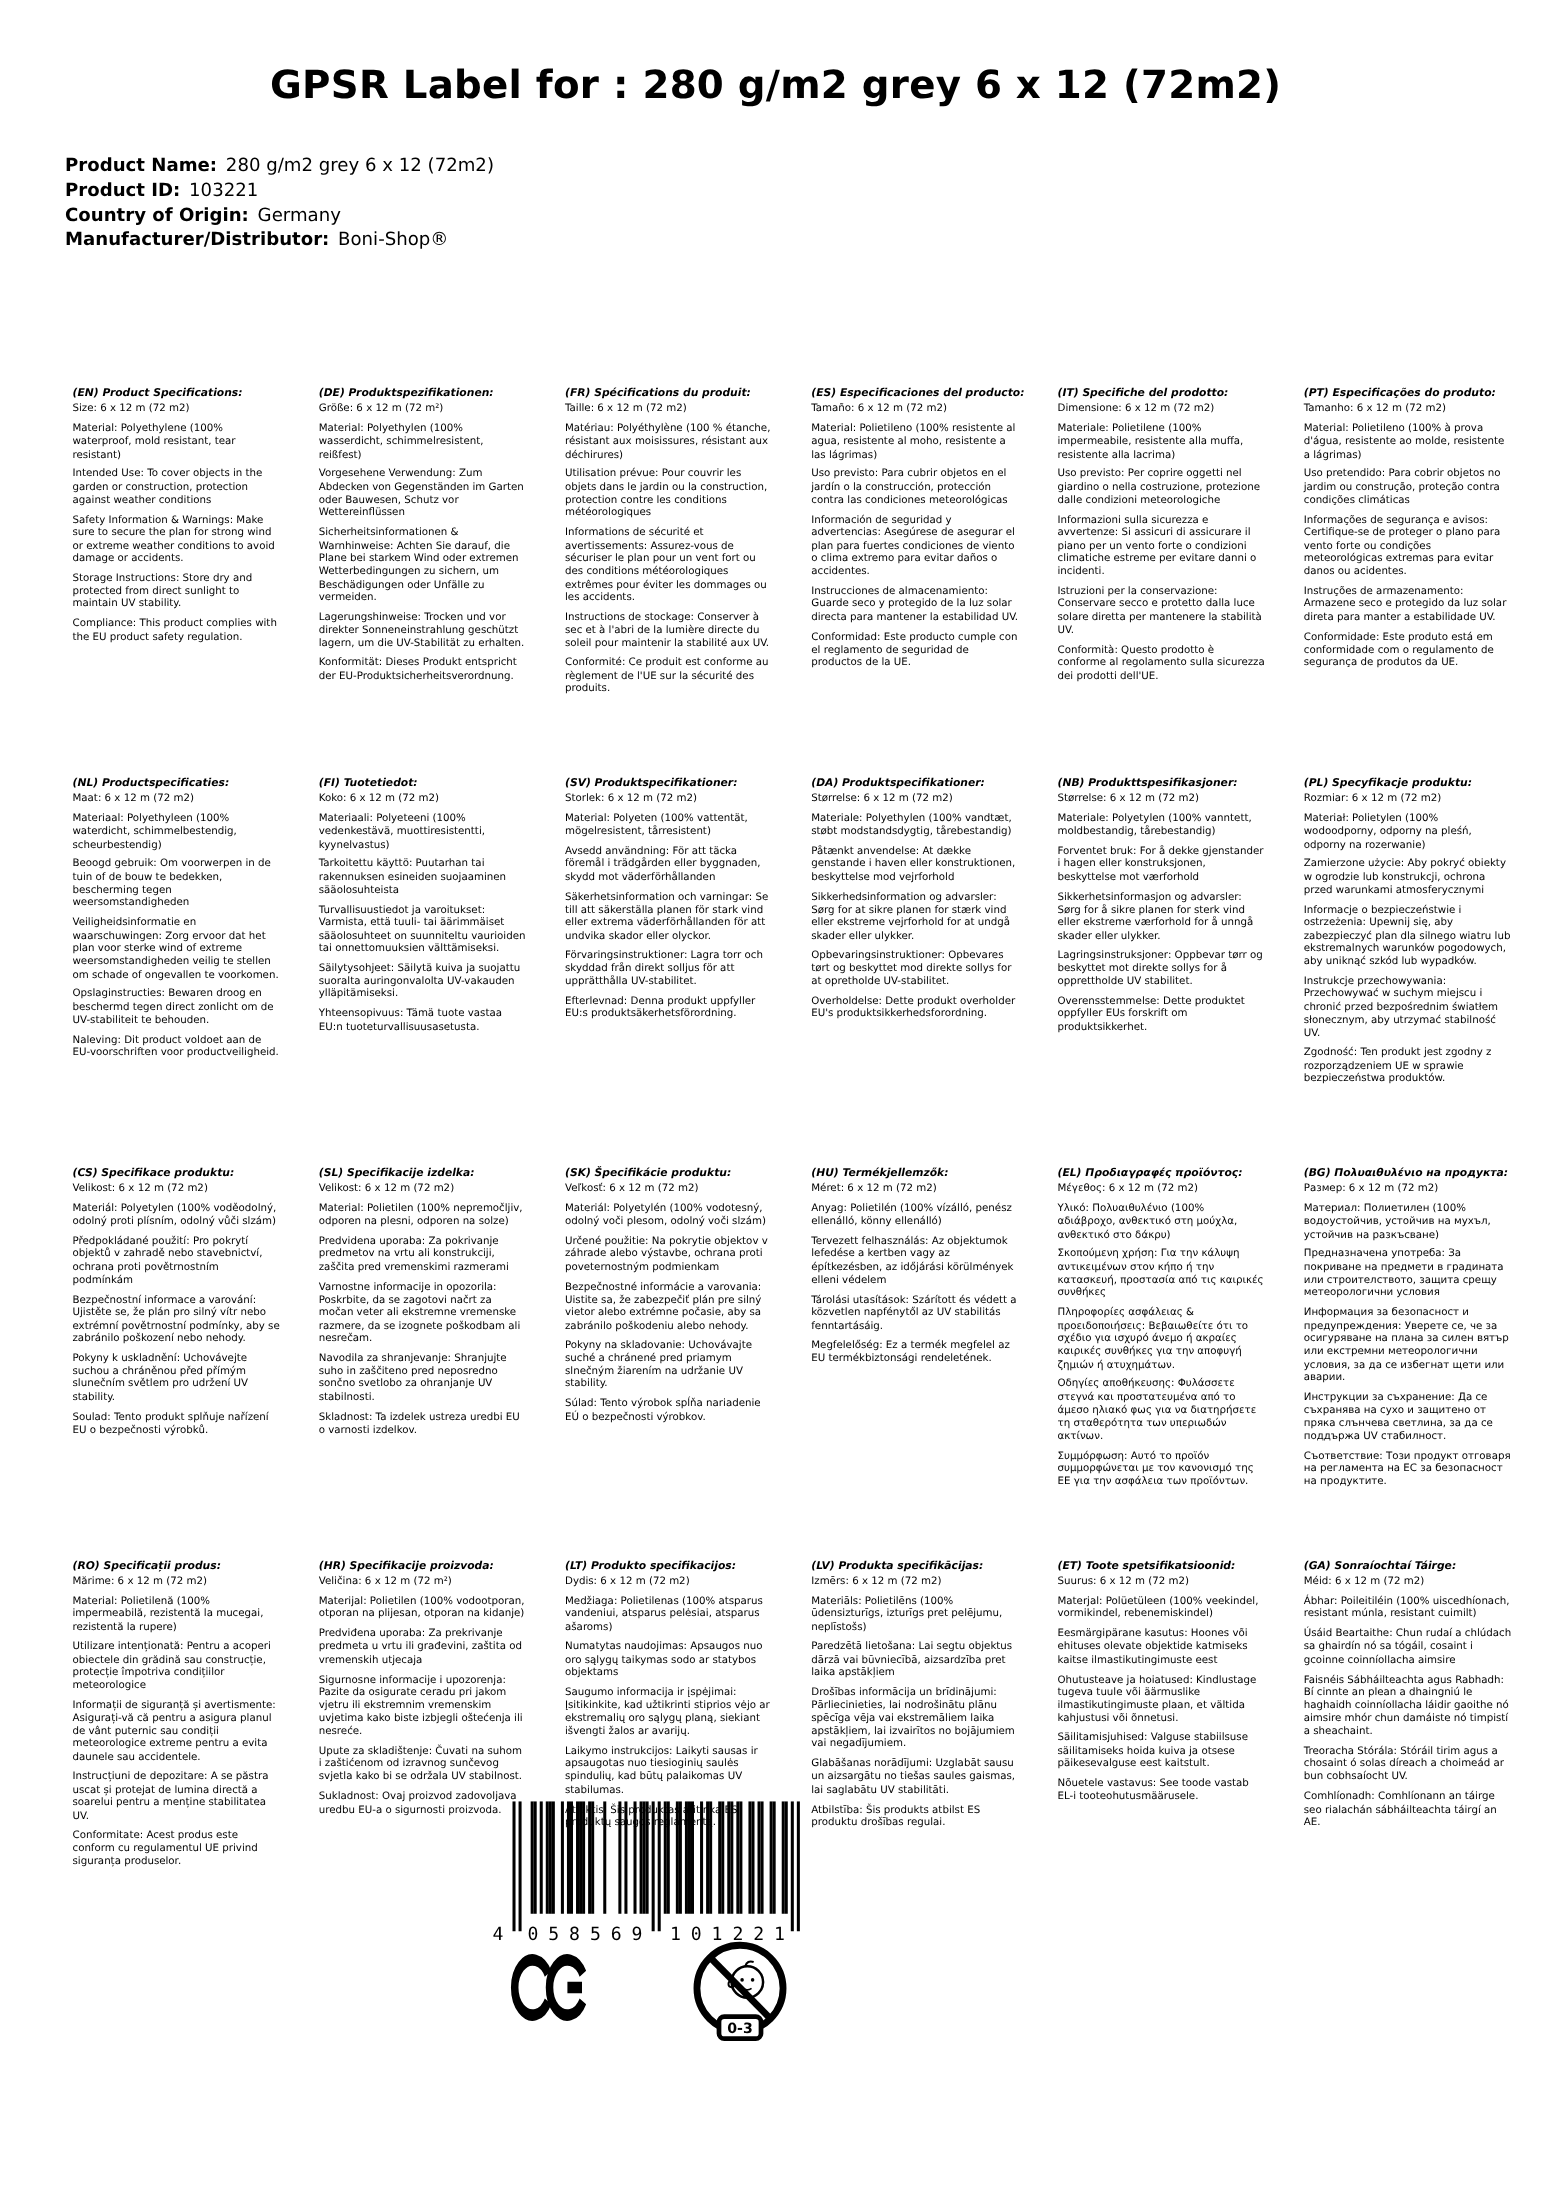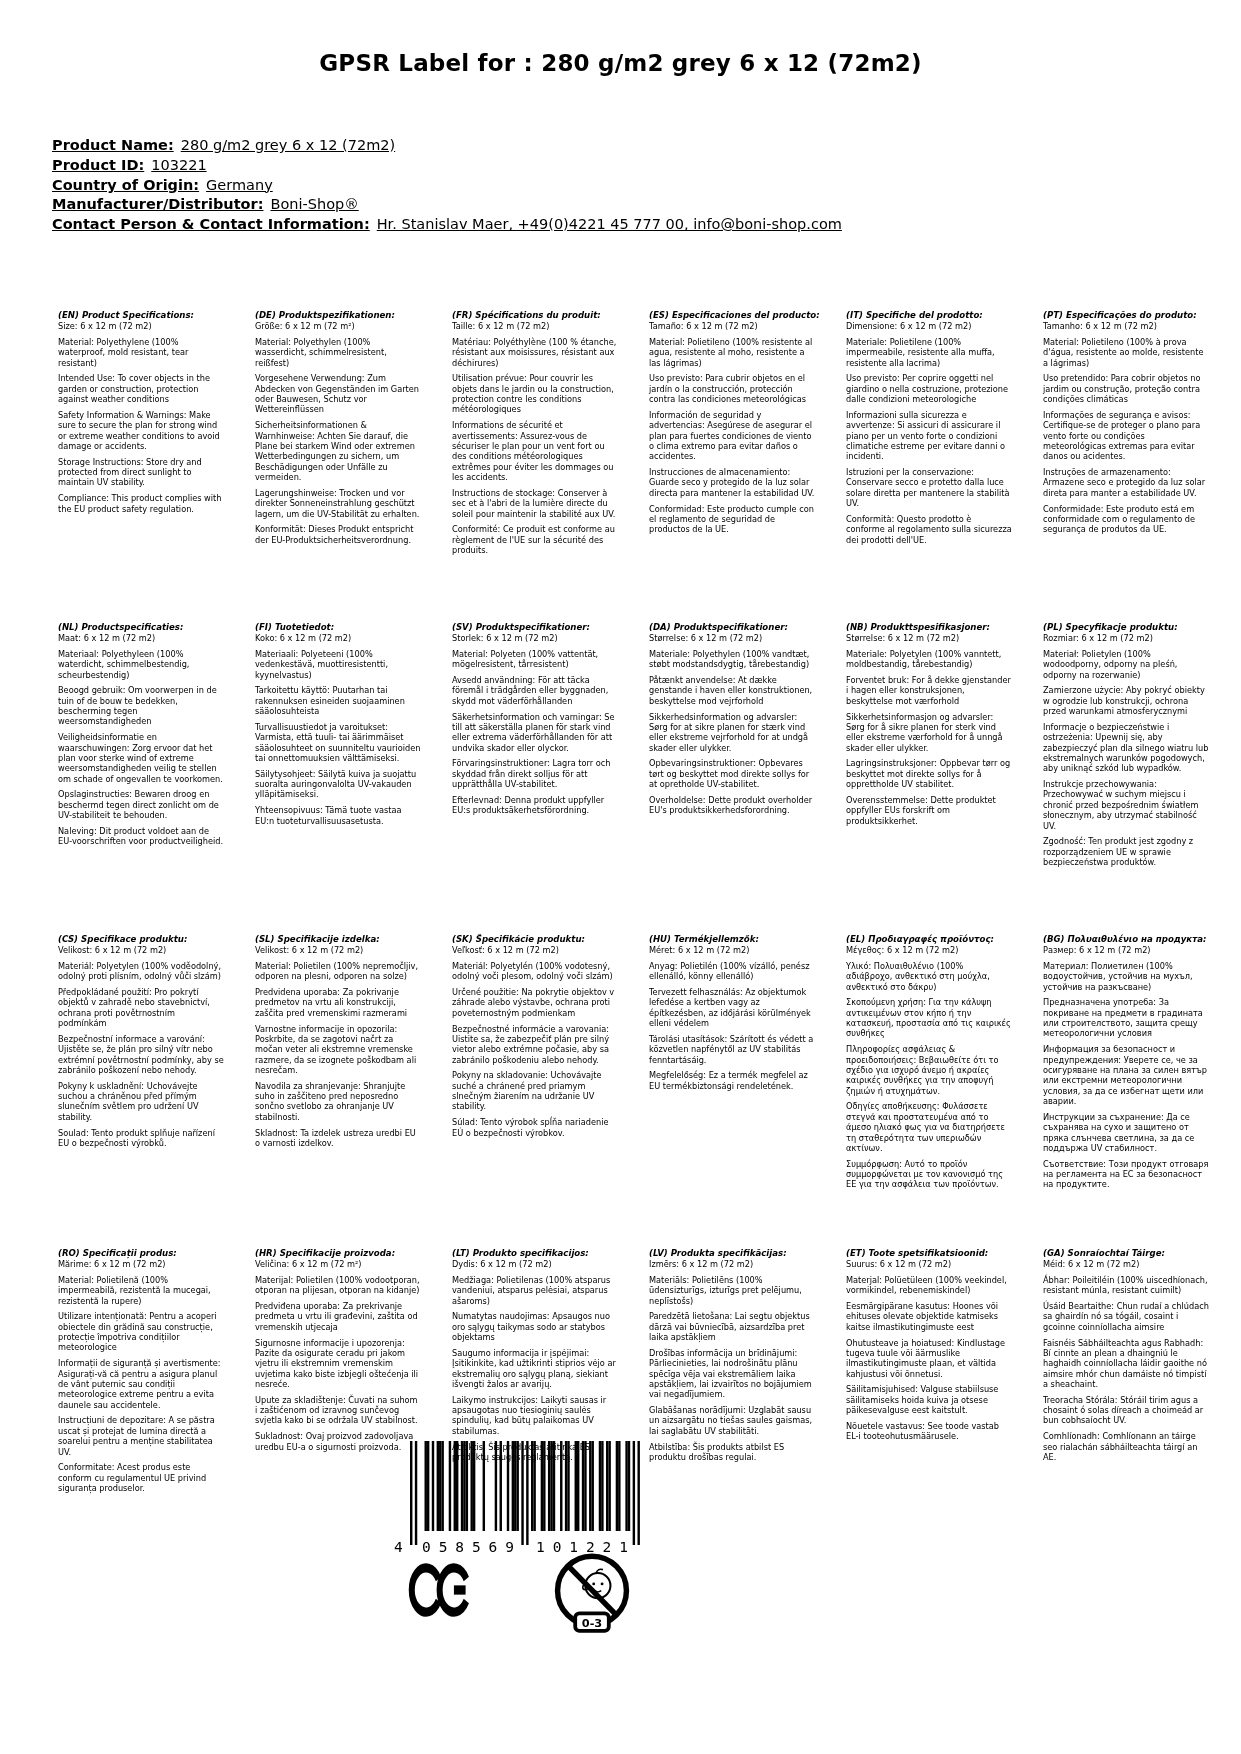--- a/index.html
+++ b/index.html
@@ -1,20 +1,20 @@
 <!DOCTYPE html>
 <html><head>
 <meta charset="utf-8">
 <style>
   html,body{margin:0;padding:0;background:#ffffff;}
   body{width:1241px;height:1754px;position:relative;overflow:hidden;
        font-family:"DejaVu Sans",sans-serif;color:#000;}
   .title{position:absolute;top:50px;left:0;width:1241px;text-align:center;
-         font-size:23px;font-weight:bold;margin:0;letter-spacing:.2px;}
-  .product-info{position:absolute;left:52px;top:136px;text-decoration:underline;}
+         font-size:31px;font-weight:bold;margin:0;letter-spacing:.2px;}
+  .product-info{position:absolute;left:52px;top:124px;}
   .pi-row{font-size:14.5px;line-height:19.8px;white-space:nowrap;}
   .pi-label{font-weight:bold;}
   .pi-value{margin-left:7px;}
   .grid{position:absolute;left:58px;top:310px;width:1182px;display:grid;
         grid-template-columns:repeat(6,197px);
         grid-template-rows:312px 312px 314px auto;align-items:start;}
   .block{width:174px;}
   .block-heading{font-size:8.6px;font-weight:bold;margin:0;white-space:nowrap;
                  line-height:11px;font-style:italic;}
   .block-body p{font-size:8.2px;line-height:10.35px;margin:5.5px 0 0;
@@ -37,23 +37,20 @@
       <span class="pi-label">Product Name:</span><span class="pi-value">280 g/m2 grey 6 x 12 (72m2)</span>
     </div>
     <div class="pi-row">
       <span class="pi-label">Product ID:</span><span class="pi-value">103221</span>
     </div>
     <div class="pi-row">
       <span class="pi-label">Country of Origin:</span><span class="pi-value">Germany</span>
     </div>
     <div class="pi-row">
       <span class="pi-label">Manufacturer/Distributor:</span><span class="pi-value">Boni-Shop®</span>
-    </div>
-    <div class="pi-row">
-      <span class="pi-label">Contact Person &amp; Contact Information:</span><span class="pi-value">Hr. Stanislav Maer, +49(0)4221 45 777 00, info@boni-shop.com</span>
     </div>
   </section>
 
   <section class="grid">
     <article class="block">
       <h2 class="block-heading">(EN) Product Specifications:</h2>
       <div class="block-body">
           <p class="first">Size: 6 x 12 m (72 m2)</p>
           <p>Material: Polyethylene (100% waterproof, mold resistant, tear resistant)</p>
           <p>Intended Use: To cover objects in the garden or construction, protection against weather conditions</p>

